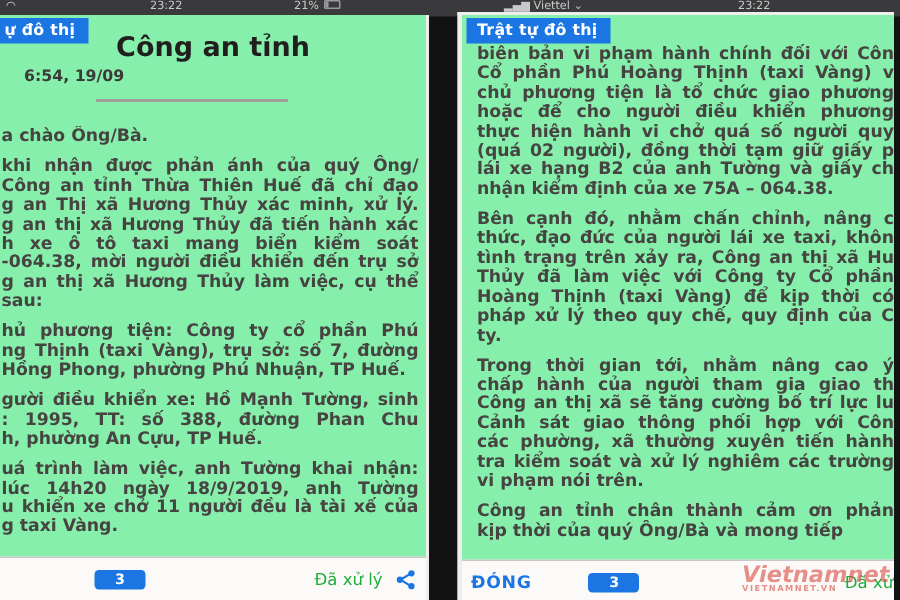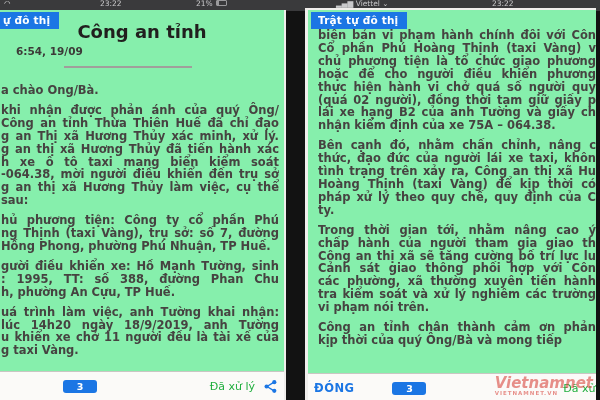--- a/index.html
+++ b/index.html
@@ -141,20 +141,21 @@
         <div class="body-line">chủ phương tiện là tổ chức giao phương</div>
         <div class="body-line">hoặc để cho người điều khiển phương</div>
         <div class="body-line">thực hiện hành vi chở quá số người quy</div>
         <div class="body-line">(quá 02 người), đồng thời tạm giữ giấy p</div>
         <div class="body-line">lái xe hạng B2 của anh Tường và giấy ch</div>
         <div class="body-line eol">nhận kiểm định của xe 75A – 064.38.</div>
         <div class="blank-line"></div>
         <div class="body-line">Bên cạnh đó, nhằm chấn chỉnh, nâng c</div>
         <div class="body-line">thức, đạo đức của người lái xe taxi, khôn</div>
         <div class="body-line">tình trạng trên xảy ra, Công an thị xã Hu</div>
+        <div class="body-line">Thủy đã làm việc với Công ty Cổ phần</div>
         <div class="body-line">Hoàng Thịnh (taxi Vàng) để kịp thời có</div>
         <div class="body-line">pháp xử lý theo quy chế, quy định của C</div>
         <div class="body-line eol">ty.</div>
         <div class="blank-line"></div>
         <div class="body-line">Trong thời gian tới, nhằm nâng cao ý</div>
         <div class="body-line">chấp hành của người tham gia giao th</div>
         <div class="body-line">Công an thị xã sẽ tăng cường bố trí lực lu</div>
         <div class="body-line">Cảnh sát giao thông phối hợp với Côn</div>
         <div class="body-line">các phường, xã thường xuyên tiến hành</div>
         <div class="body-line">tra kiểm soát và xử lý nghiêm các trường</div>

